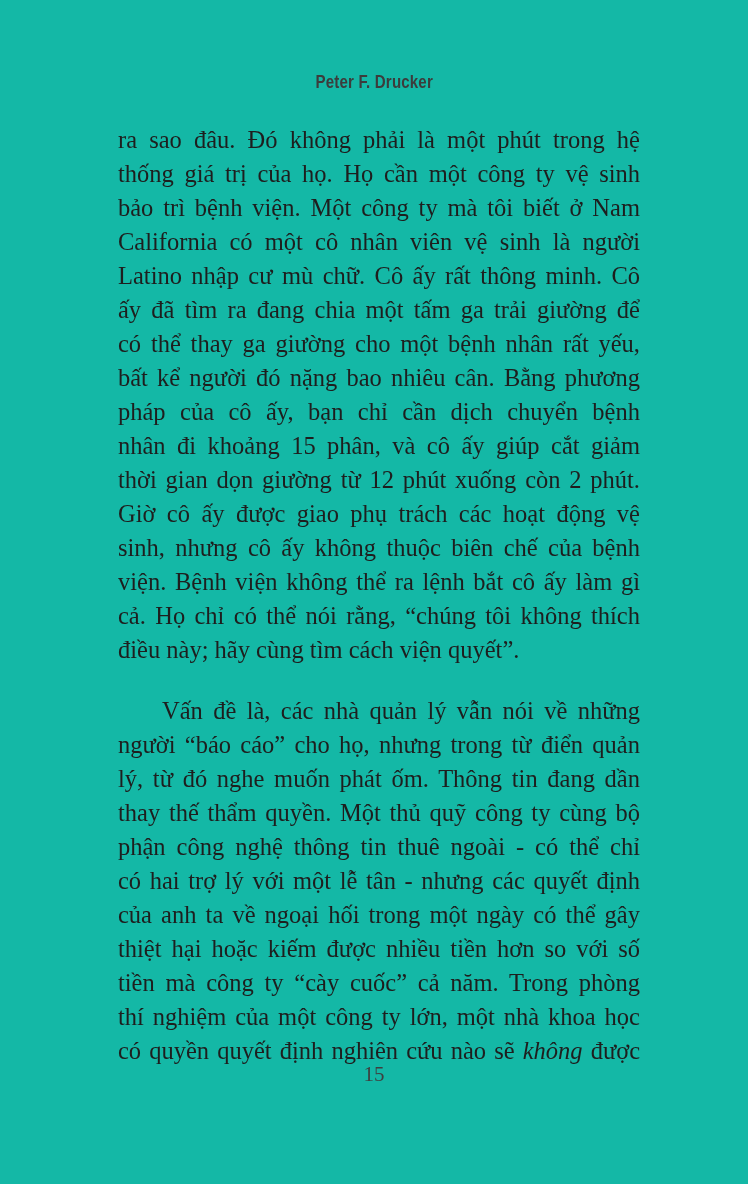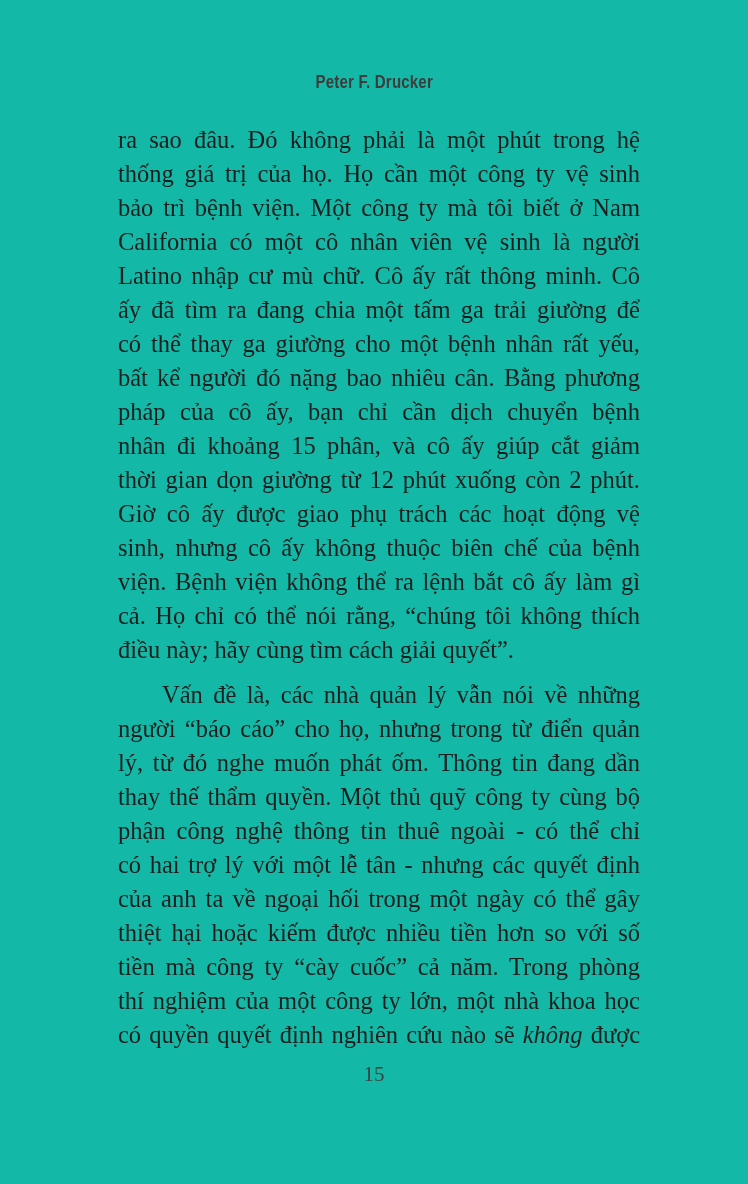--- a/index.html
+++ b/index.html
@@ -31,21 +31,21 @@
   }
   .text-block {
     position: absolute;
     left: 118px;
     top: 123px;
     width: 522px;
     color: #1e1e1e;
     font-size: 24.5px;
   }
   .paragraph { margin: 0; }
-  .paragraph.para-gap { margin-top: 11px; }
+  .paragraph.para-gap { margin-top: 27px; }
   .line {
     height: 34px;
     line-height: 34px;
     text-align: justify;
     text-align-last: justify;
     overflow: hidden;
   }
   .line.no-just {
     text-align: left;
     text-align-last: left;
@@ -82,21 +82,21 @@
         <div class="line"><span>ấy đã tìm ra đang chia một tấm ga trải giường để</span></div>
         <div class="line"><span>có thể thay ga giường cho một bệnh nhân rất yếu,</span></div>
         <div class="line"><span>bất kể người đó nặng bao nhiêu cân. Bằng phương</span></div>
         <div class="line"><span>pháp của cô ấy, bạn chỉ cần dịch chuyển bệnh</span></div>
         <div class="line"><span>nhân đi khoảng 15 phân, và cô ấy giúp cắt giảm</span></div>
         <div class="line"><span>thời gian dọn giường từ 12 phút xuống còn 2 phút.</span></div>
         <div class="line"><span>Giờ cô ấy được giao phụ trách các hoạt động vệ</span></div>
         <div class="line"><span>sinh, nhưng cô ấy không thuộc biên chế của bệnh</span></div>
         <div class="line"><span>viện. Bệnh viện không thể ra lệnh bắt cô ấy làm gì</span></div>
         <div class="line"><span>cả. Họ chỉ có thể nói rằng, “chúng tôi không thích</span></div>
-        <div class="line no-just"><span>điều này; hãy cùng tìm cách giải quyết”.</span></div>
+        <div class="line no-just"><span>điều này; hãy cùng tìm cách viện quyết”.</span></div>
       </div>
       <div class="paragraph para-gap">
         <div class="line indent"><span>Vấn đề là, các nhà quản lý vẫn nói về những</span></div>
         <div class="line"><span>người “báo cáo” cho họ, nhưng trong từ điển quản</span></div>
         <div class="line"><span>lý, từ đó nghe muốn phát ốm. Thông tin đang dần</span></div>
         <div class="line"><span>thay thế thẩm quyền. Một thủ quỹ công ty cùng bộ</span></div>
         <div class="line"><span>phận công nghệ thông tin thuê ngoài - có thể chỉ</span></div>
         <div class="line"><span>có hai trợ lý với một lễ tân - nhưng các quyết định</span></div>
         <div class="line"><span>của anh ta về ngoại hối trong một ngày có thể gây</span></div>
         <div class="line"><span>thiệt hại hoặc kiếm được nhiều tiền hơn so với số</span></div>

